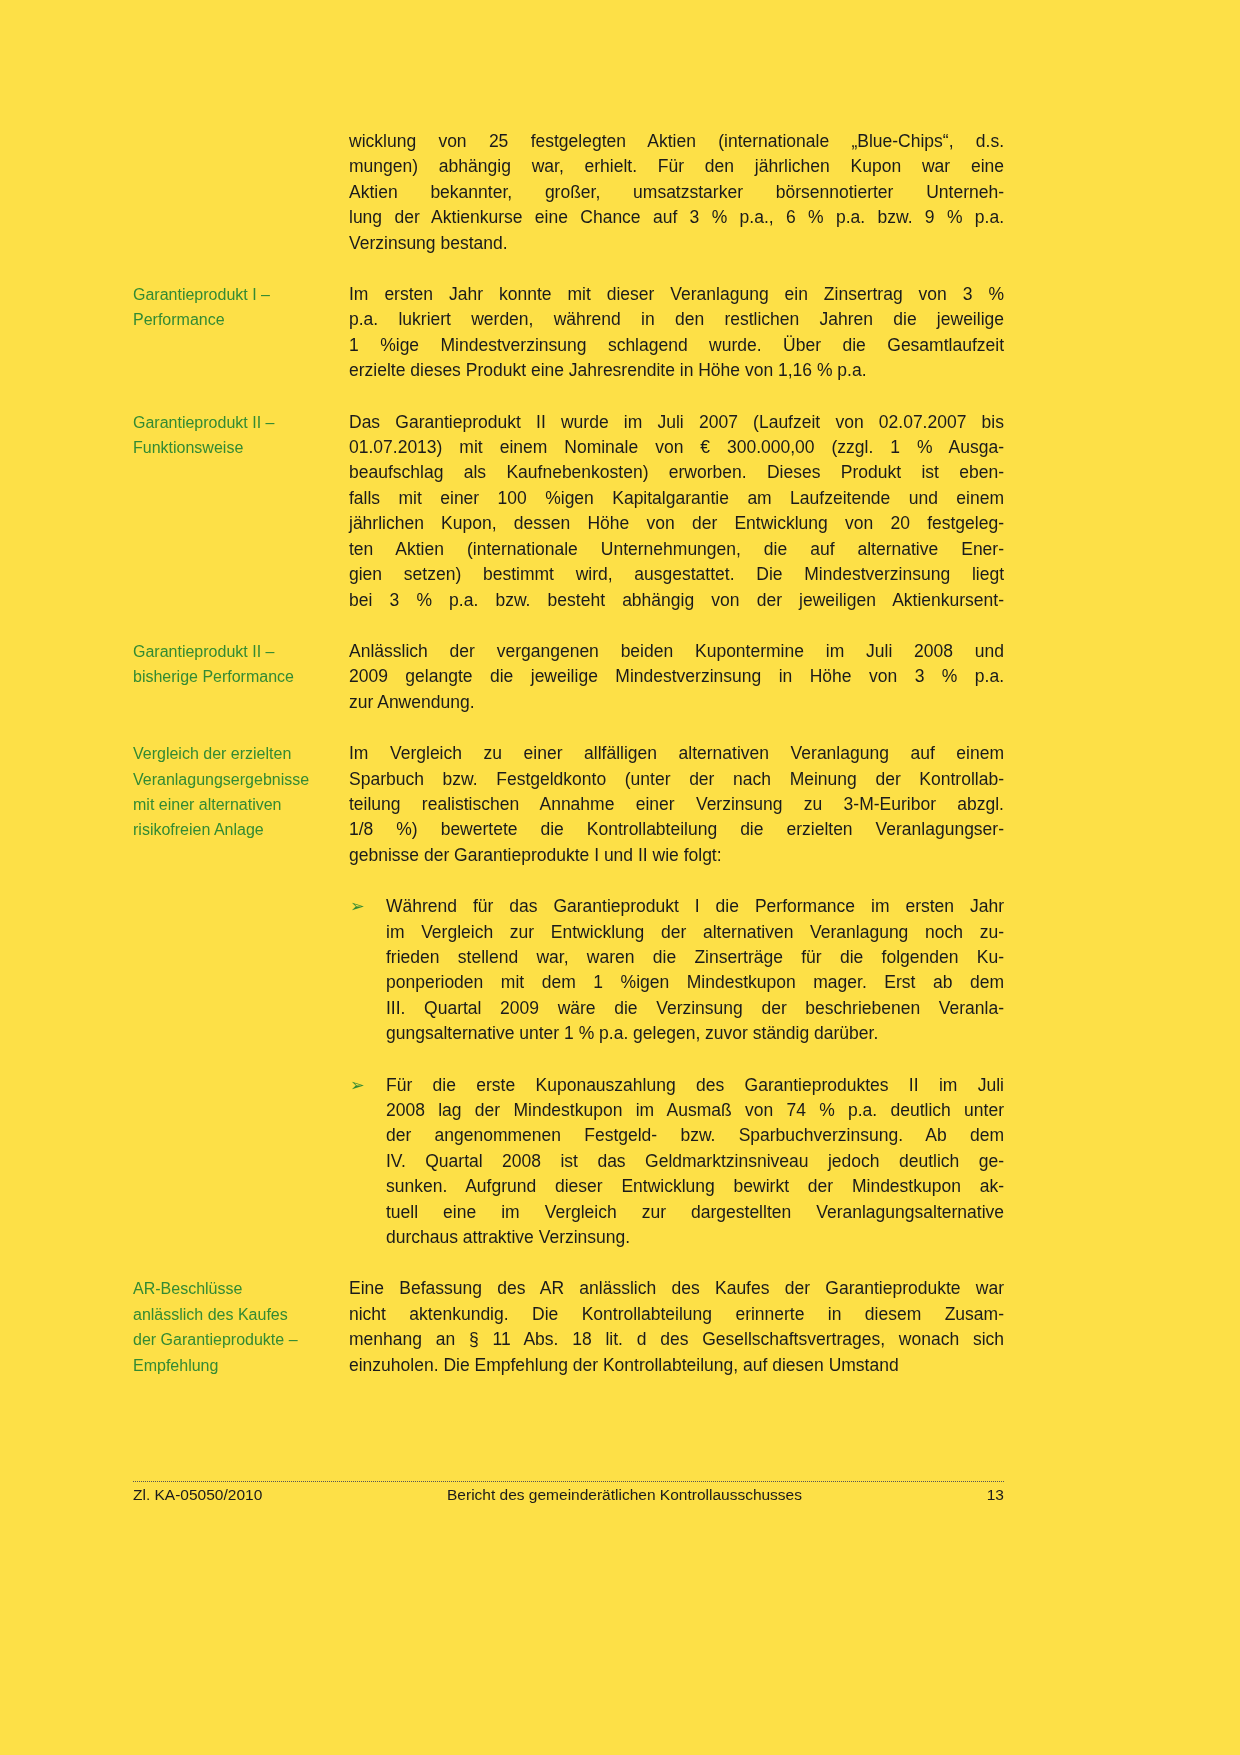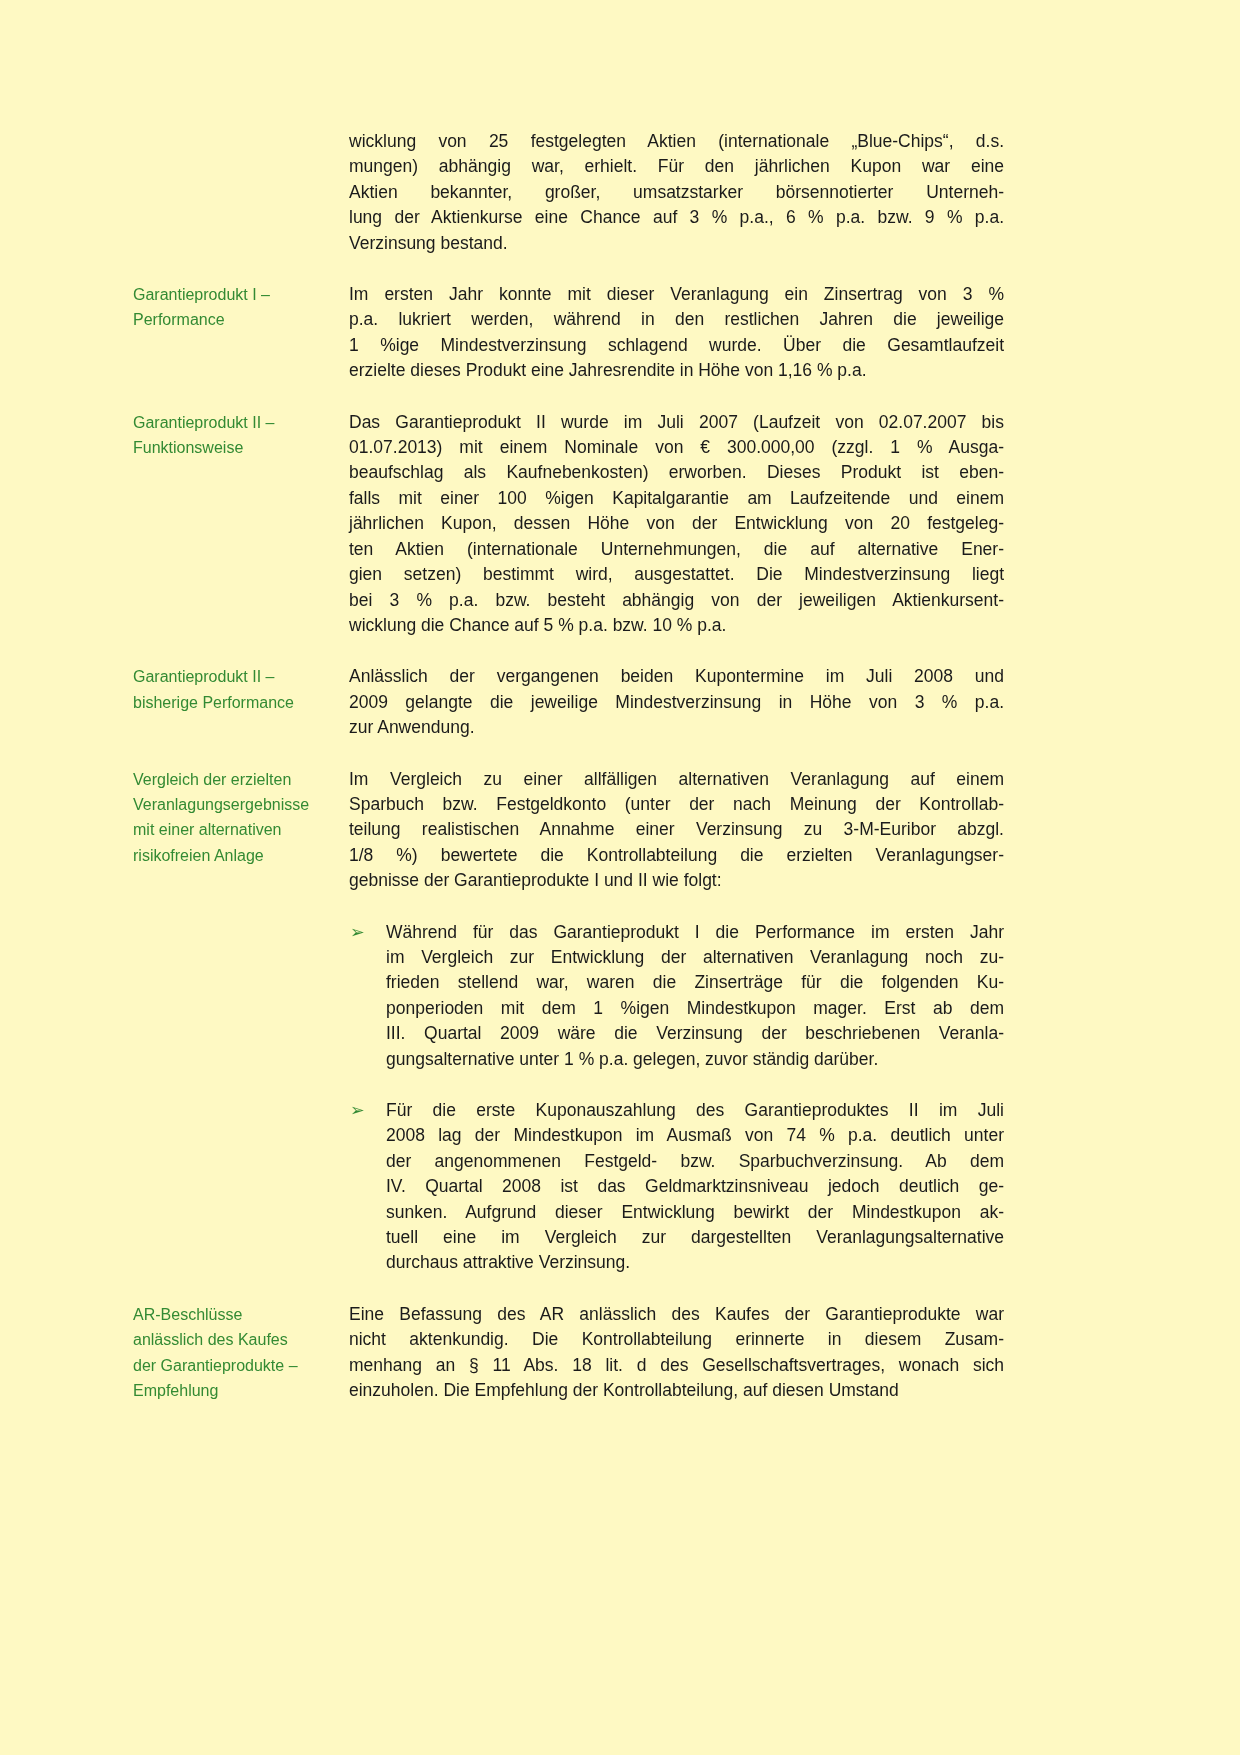--- a/index.html
+++ b/index.html
@@ -1,21 +1,21 @@
 <!DOCTYPE html>
 <html style="--green: #338a33;"><head>
 <meta charset="utf-8">
 <style>
   * { margin: 0; padding: 0; box-sizing: border-box; }
   html, body { background: #ffffff; }
   .page {
     position: relative;
     width: 1240px;
     height: 1755px;
-    background: #fef9c3;
+    background: #fde047;
     color: #1b1b1b;
     font-family: "Liberation Sans", sans-serif;
     font-size: 17.5px;
     overflow: hidden;
   }
   .content {
     position: absolute;
     left: 133px;
     top: 129px;
     width: 871px;
@@ -98,21 +98,20 @@
         <div class="text-col">
           <div class="para">
             <div class="line">Das Garantieprodukt II wurde im Juli 2007 (Laufzeit von 02.07.2007 bis</div>
             <div class="line">01.07.2013) mit einem Nominale von € 300.000,00 (zzgl. 1 % Ausga-</div>
             <div class="line">beaufschlag als Kaufnebenkosten) erworben. Dieses Produkt ist eben-</div>
             <div class="line">falls mit einer 100 %igen Kapitalgarantie am Laufzeitende und einem</div>
             <div class="line">jährlichen Kupon, dessen Höhe von der Entwicklung von 20 festgeleg-</div>
             <div class="line">ten Aktien (internationale Unternehmungen, die auf alternative Ener-</div>
             <div class="line">gien setzen) bestimmt wird, ausgestattet. Die Mindestverzinsung liegt</div>
             <div class="line">bei 3 % p.a. bzw. besteht abhängig von der jeweiligen Aktienkursent-</div>
-            <div class="line last">wicklung die Chance auf 5 % p.a. bzw. 10 % p.a.</div>
           </div>
         </div>
       </div>
       <div class="section">
         <div class="label-col">
           <div class="label-line">Garantieprodukt II –</div>
           <div class="label-line">bisherige Performance</div>
         </div>
         <div class="text-col">
           <div class="para">
@@ -172,13 +171,18 @@
         <div class="text-col">
           <div class="para">
             <div class="line">Eine Befassung des AR anlässlich des Kaufes der Garantieprodukte war</div>
             <div class="line">nicht aktenkundig. Die Kontrollabteilung erinnerte in diesem Zusam-</div>
             <div class="line">menhang an § 11 Abs. 18 lit. d des Gesellschaftsvertrages, wonach sich</div>
             <div class="line last">einzuholen. Die Empfehlung der Kontrollabteilung, auf diesen Umstand</div>
           </div>
         </div>
       </div>
     </div>
+  <div class="footer">
+    <span class="f-left">Zl. KA-05050/2010</span>
+    <span class="f-center">Bericht des gemeinderätlichen Kontrollausschusses</span>
+    <span class="f-right">13</span>
+  </div>
 </div>
 
 </body></html>

